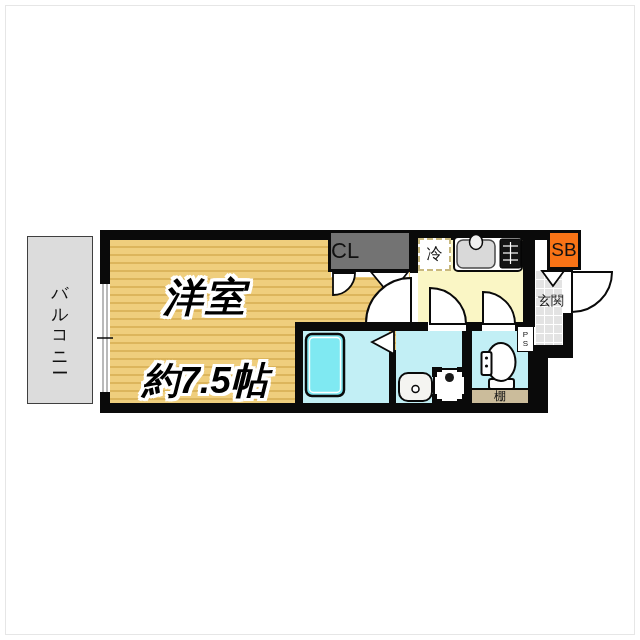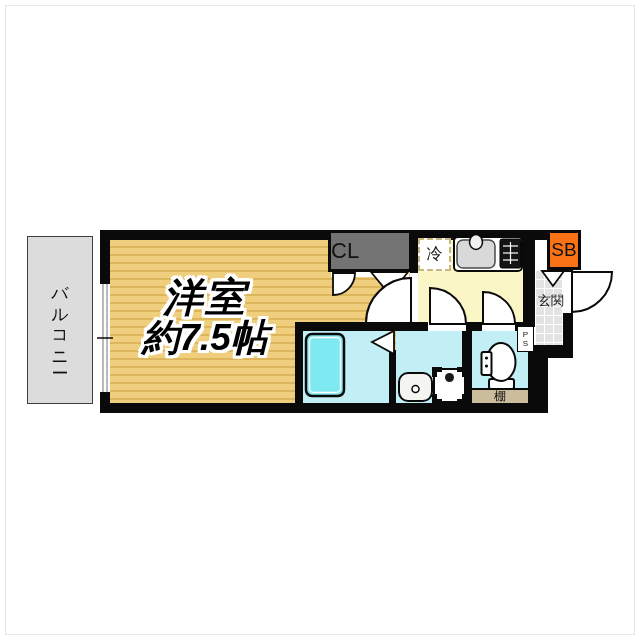--- a/index.html
+++ b/index.html
@@ -63,21 +63,21 @@
   .room-label{
     left:90px;top:276px;width:230px;text-align:center;color:#000;font-weight:bold;
     text-shadow:
       -3px 0 0 #fff,3px 0 0 #fff,0 -3px 0 #fff,0 3px 0 #fff,
       -2px -2px 0 #fff,2px -2px 0 #fff,-2px 2px 0 #fff,2px 2px 0 #fff,
       -3px -3px 0 #fff,3px -3px 0 #fff,-3px 3px 0 #fff,3px 3px 0 #fff,
       -1px -3px 0 #fff,1px 3px 0 #fff,-3px 1px 0 #fff,3px -1px 0 #fff;
     font-style: italic;
   }
   .room-label .l1{font-size:40px;line-height:42px;letter-spacing:2px;}
-  .room-label .l2{font-size:37px;line-height:40px;}
+  .room-label .l2{font-size:37px;line-height:40px;margin-top:43px;}
   svg.overlay{position:absolute;left:0;top:0;width:640px;height:640px;pointer-events:none;}
 </style>
 </head>
 <body>
 
 <div class="abs frame"></div>
 
 <div class="abs balcony">
   <span class="balcony-label">バルコニー</span>
 </div>

